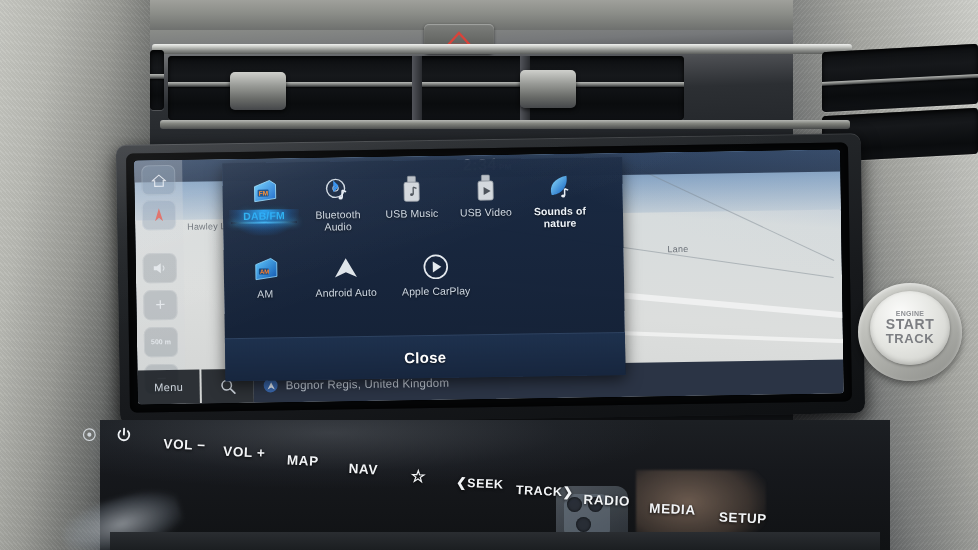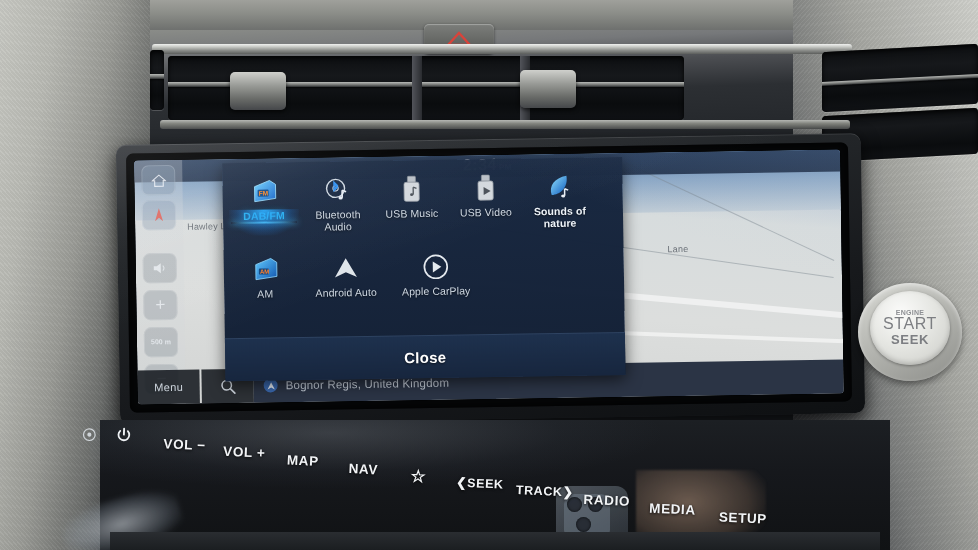--- a/index.html
+++ b/index.html
@@ -483,21 +483,21 @@
     left: 12px; top: 8px;
     width: 80px; height: 74px;
     border-radius: 50%;
     background: radial-gradient(circle at 38% 30%, #fbfbfa 0%, #e6e7e3 45%, #c9cac5 100%);
     box-shadow: inset 0 -2px 5px rgba(0,0,0,.18), 0 1px 3px rgba(0,0,0,.35);
     display: flex; flex-direction: column;
     align-items: center; justify-content: center;
     gap: 0px;
   }
   .ss-engine { font-size: 7px; color: #8e9094; letter-spacing: .3px; font-weight: 700; }
-  .ss-start { font-size: 16px; color: #7c7e82; letter-spacing: .6px; font-weight: 400; line-height: 1.05; }
+  .ss-start { font-size: 14px; color: #7c7e82; letter-spacing: .6px; font-weight: 700; line-height: 1.05; }
   .ss-stop  { font-size: 13px; color: #7c7e82; letter-spacing: .6px; font-weight: 700; line-height: 1.05; }
 
   .lower-trim {
     position: absolute;
     left: 110px; bottom: 0;
     width: 770px; height: 18px;
     background: linear-gradient(180deg, #2a2d31 0%, #1b1e21 100%);
   }
 </style>
 </head>
@@ -769,17 +769,17 @@
     <span class="key" style="left:660px; top:68px;">SETUP</span>
   </div>
 
   <div class="lower-trim"></div>
 
   <div class="startstop-wrap">
     <div class="ss-ring"></div>
     <div class="ss-inner">
       <span class="ss-engine">ENGINE</span>
       <span class="ss-start">START</span>
-      <span class="ss-stop">SEEK</span>
+      <span class="ss-stop">TRACK</span>
     </div>
   </div>
 
 </div>
 
 </body></html>

